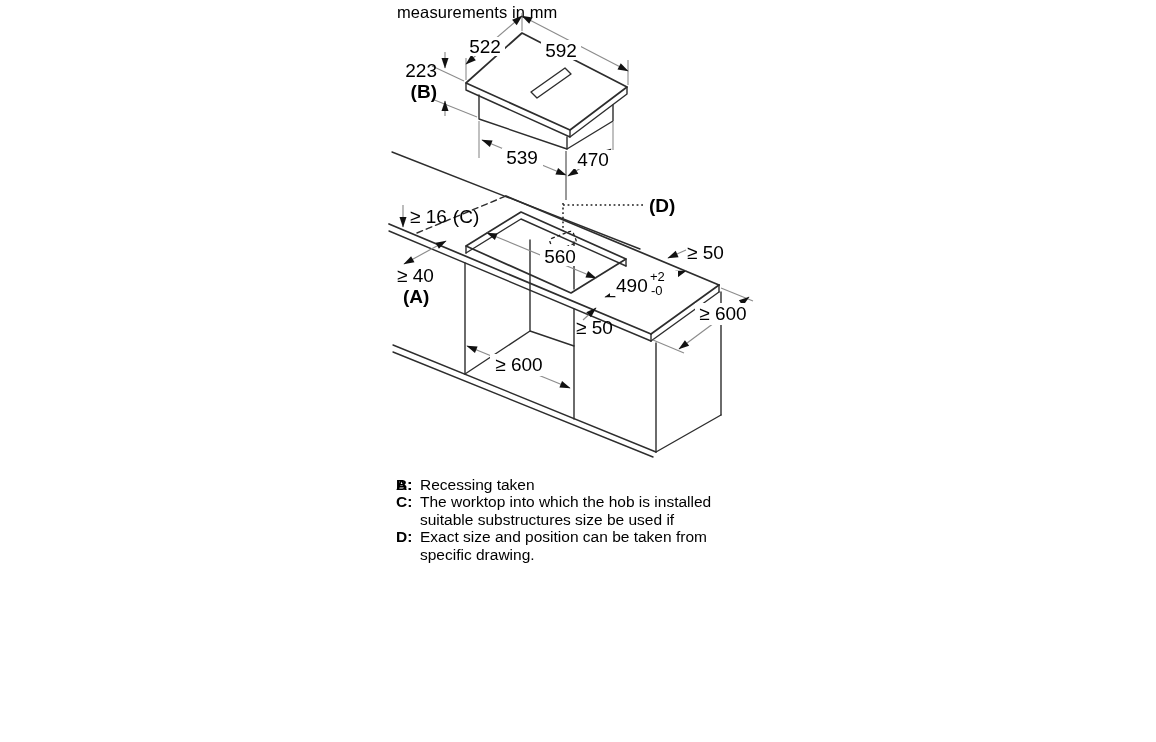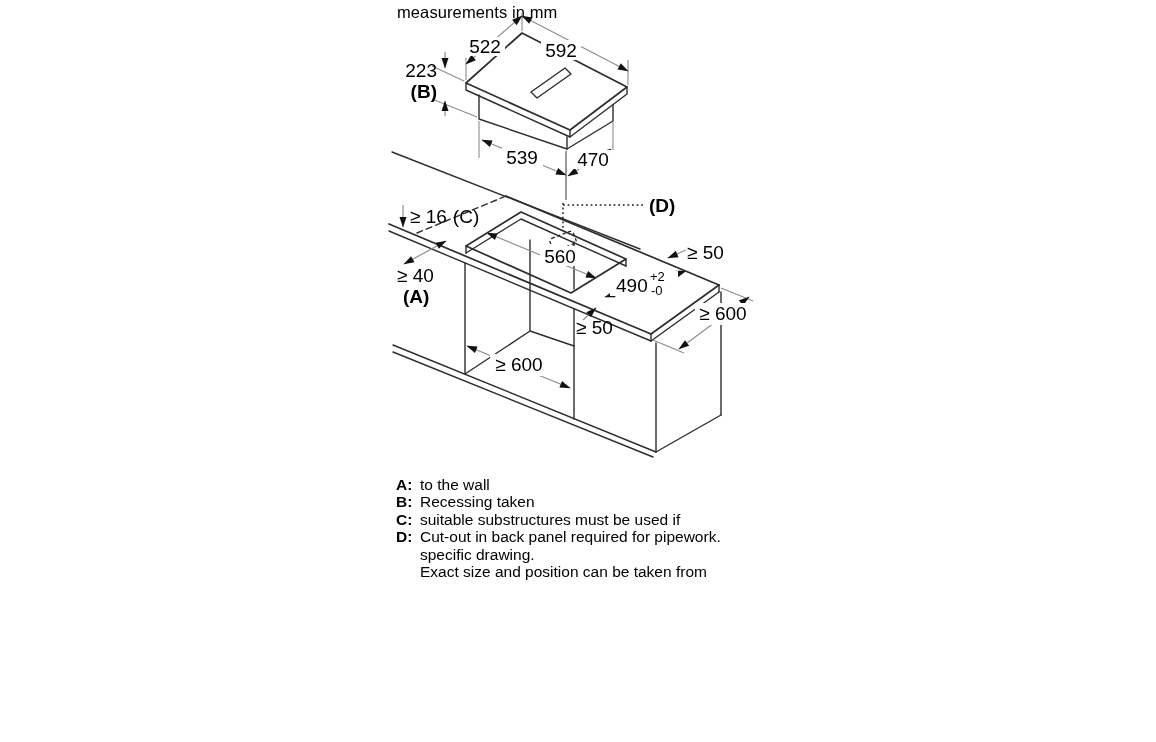--- a/index.html
+++ b/index.html
@@ -134,22 +134,21 @@
       <text class="small" x="651" y="295">-0</text>
       <text x="687" y="259">≥ 50</text>
       <text x="723" y="320" text-anchor="middle">≥ 600</text>
       <text x="576" y="334">≥ 50</text>
       <text x="519" y="371" text-anchor="middle">≥ 600</text>
     </g>
   </svg>
 
   <div class="legend">
     <div class="legend-row"><span class="legend-key">A:</span></div>
-    <div class="legend-row"><span class="legend-key"></span><span>to the wall</span></div>
     <div class="legend-row"><span class="legend-key">B:</span><span>Recessing taken</span></div>
-    <div class="legend-row"><span class="legend-key">C:</span></div>
-    <div class="legend-row"><span class="legend-key"></span><span>suitable substructures must be used if</span></div>
-    <div class="legend-row"><span class="legend-key">D:</span><span>Cut-out in back panel required for pipework.</span></div>
+    <div class="legend-row"><span class="legend-key">C:</span><span>The worktop into which the hob is installed</span></div>
+    <div class="legend-row"><span class="legend-key"></span><span>suitable substructures size be used if</span></div>
+    <div class="legend-row"><span class="legend-key">D:</span></div>
+    <div class="legend-row"><span class="legend-key"></span><span>Exact size and position can be taken from</span></div>
     <div class="legend-row"><span class="legend-key"></span><span>specific drawing.</span></div>
-    <div class="legend-row"><span class="legend-key"></span><span>Exact size and position can be taken from</span></div>
   </div>
 
 </div>
 
 </body></html>

